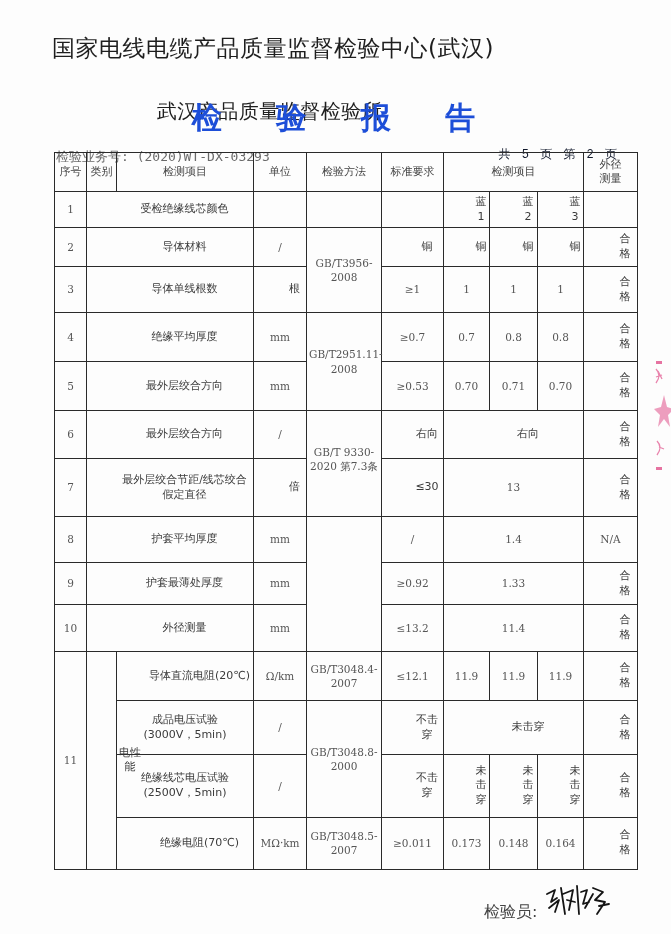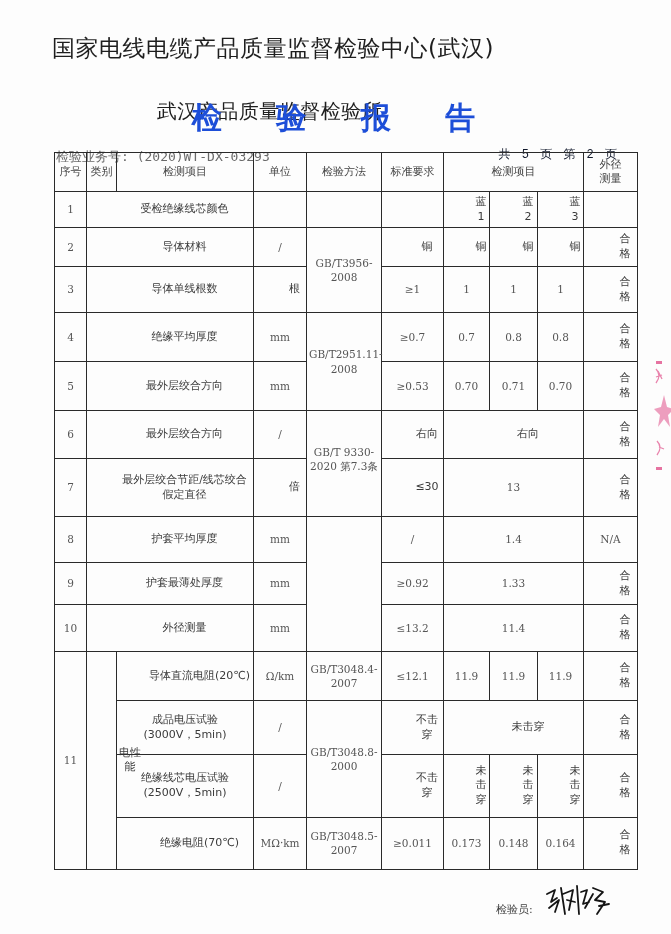--- a/index.html
+++ b/index.html
@@ -34,21 +34,21 @@
     font-size: 11px; color: #3a3a3a;
   }
   table.report td {
     border: 1px solid #2a2a2a; text-align: center; vertical-align: middle;
     padding: 0 2px; line-height: 1.35;
   }
   table.report td.sans { font-family: "DejaVu Sans", sans-serif; font-size: 11px; padding-left: 31px; }
   table.report td.serif { font-family: "DejaVu Serif", serif; font-size: 10.5px; color: #555; }
   table.report tr.head td { font-family: "DejaVu Sans", sans-serif; font-size: 11px; color: #444; }
   .inspector {
-    position: absolute; top: 902px; left: 496px; font-size: 11px; color: #444;
+    position: absolute; top: 902px; left: 484px; font-size: 16px; color: #444;
     font-family: "DejaVu Sans", sans-serif;
   }
   .signature {
     position: absolute; top: 880px; left: 543px; width: 70px; height: 40px;
   }
   .stamp {
     position: absolute; top: 355px; left: 654px; width: 20px; height: 150px;
   }
 </style>
 </head>

